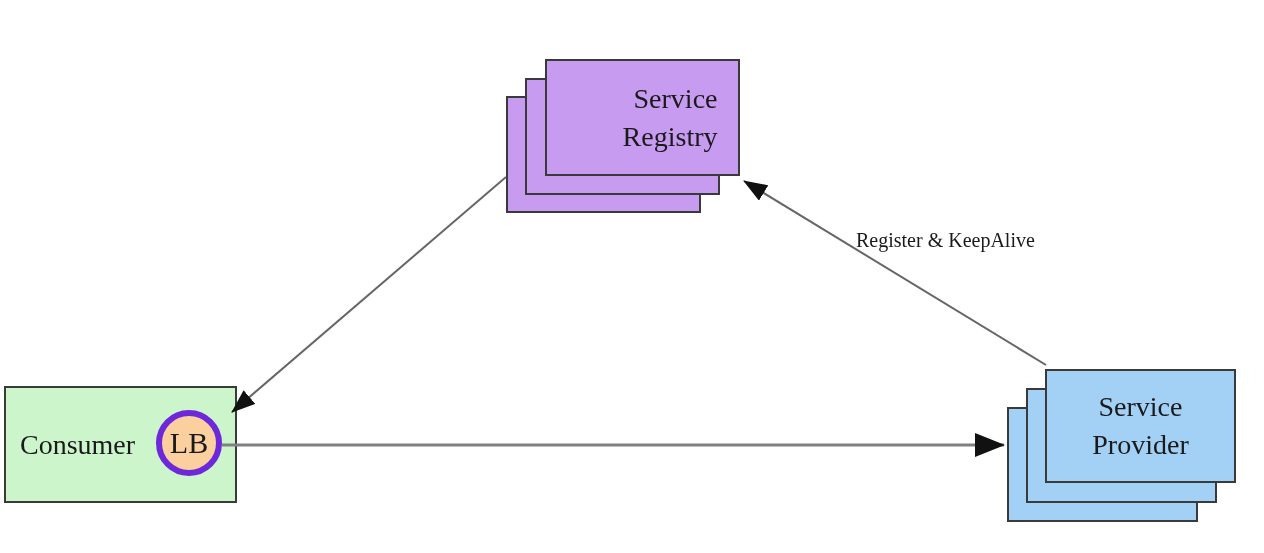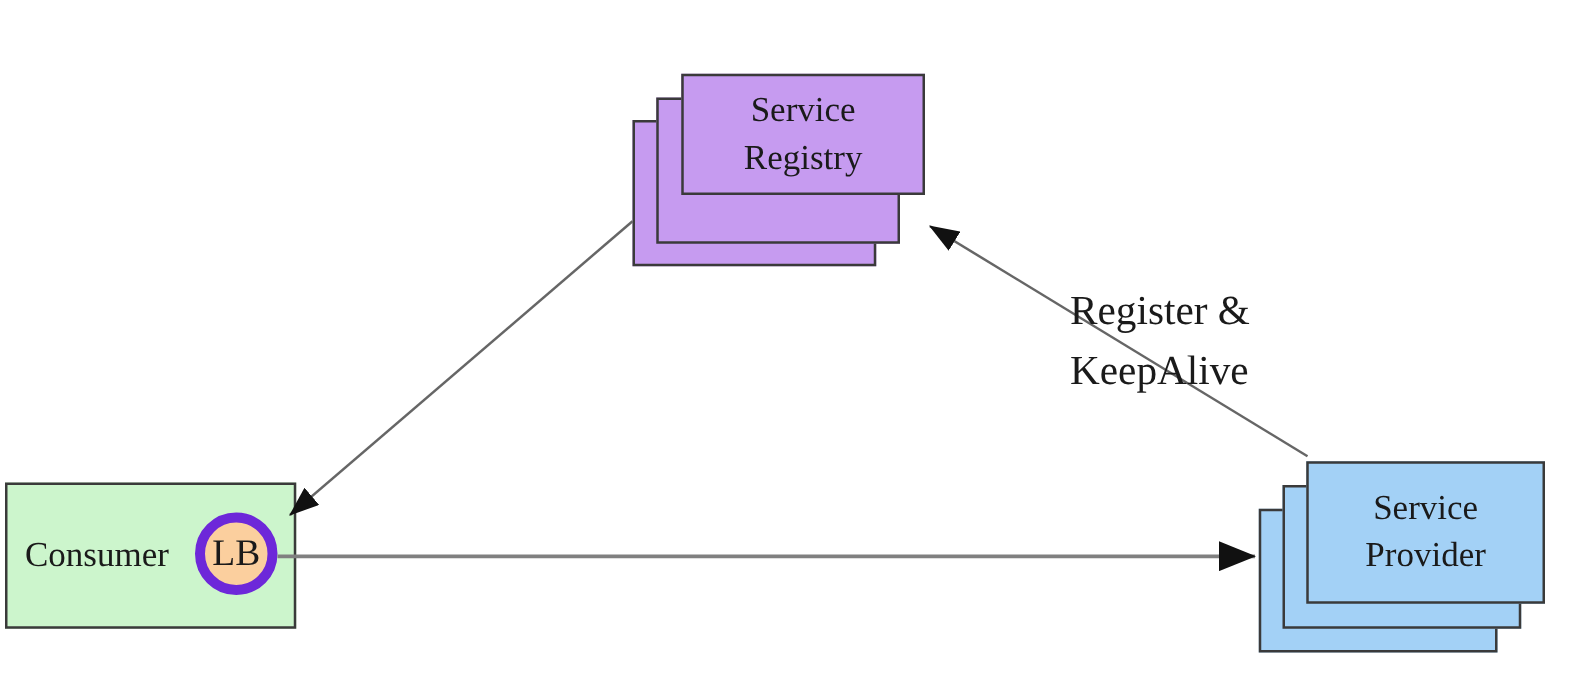--- a/index.html
+++ b/index.html
@@ -30,21 +30,21 @@
   }
   .node-label {
     font-size: 28px;
     line-height: 1.35;
     max-width: 150px;
   }
   
   .registry { background: #c69bf0; }
   #registry-l3 { left: 506px; top: 96px; width: 195px; height: 117px; }
   #registry-l2 { left: 525px; top: 78px; width: 195px; height: 117px; }
-  #registry-l1 { left: 545px; top: 59px; width: 195px; height: 97px; }
+  #registry-l1 { left: 545px; top: 59px; width: 195px; height: 117px; text-align: right; }
   
   .provider { background: #a3d1f6; }
   #provider-l3 { left: 1007px; top: 407px; width: 191px; height: 115px; }
   #provider-l2 { left: 1026px; top: 388px; width: 191px; height: 115px; }
   #provider-l1 { left: 1045px; top: 369px; width: 191px; height: 114px; }
   
   #consumer {
     left: 4px; top: 386px; width: 233px; height: 117px;
     background: #ccf5cc;
     display: flex;
@@ -52,21 +52,21 @@
   }
   #consumer .node-label {
     margin-left: 14px;
     max-width: none;
   }
   #lb-circle {
     position: absolute;
     left: 150px; top: 22px;
     width: 66px; height: 66px;
     box-sizing: border-box;
-    border: 8px solid #6d28d9;
+    border: 6px solid #6d28d9;
     border-radius: 50%;
     background: #fbcf9e;
     display: flex;
     align-items: center;
     justify-content: center;
     font-size: 30px;
   }
   
   #edges-svg {
     position: absolute;
@@ -83,21 +83,21 @@
     line-height: 1.45;
   }
   #discover-label {
     left: 368px; top: 292px;
     transform: translate(-50%, -50%);
     white-space: nowrap;
   }
   #register-label {
     left: 856px; top: 226px;
     width: 180px;
-    font-size: 33px;
+    font-size: 20px;
   }
   #invoke-label {
     left: 616px; top: 444px;
     transform: translate(-50%, -50%);
     white-space: nowrap;
     background: #f2f2f2;
     padding: 2px 10px;
     font-size: 29px;
   }
 </style>

